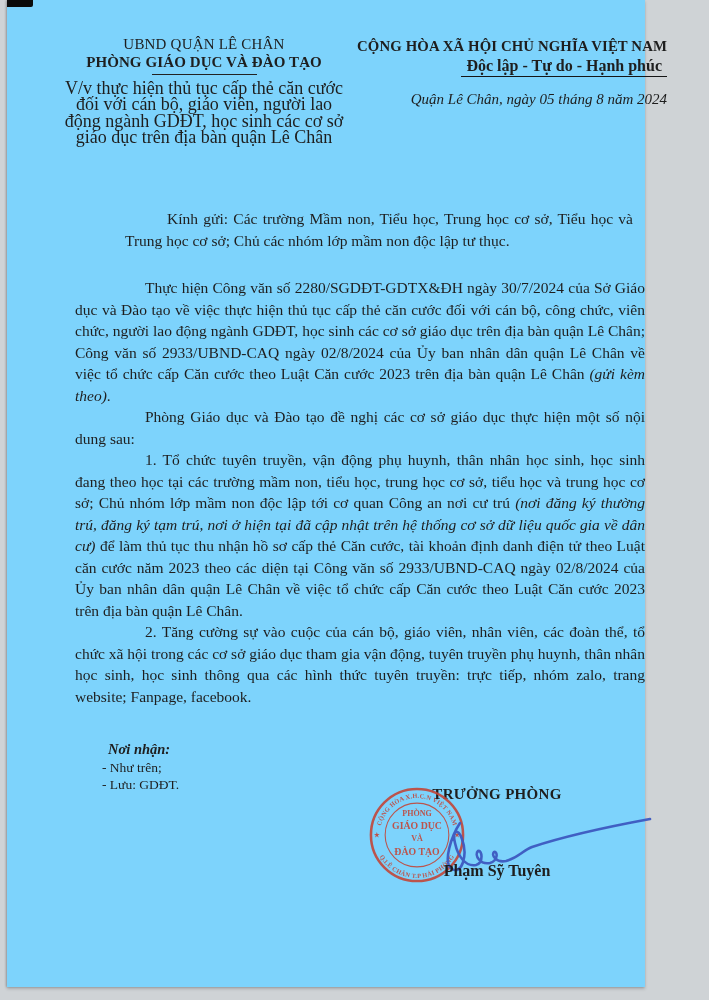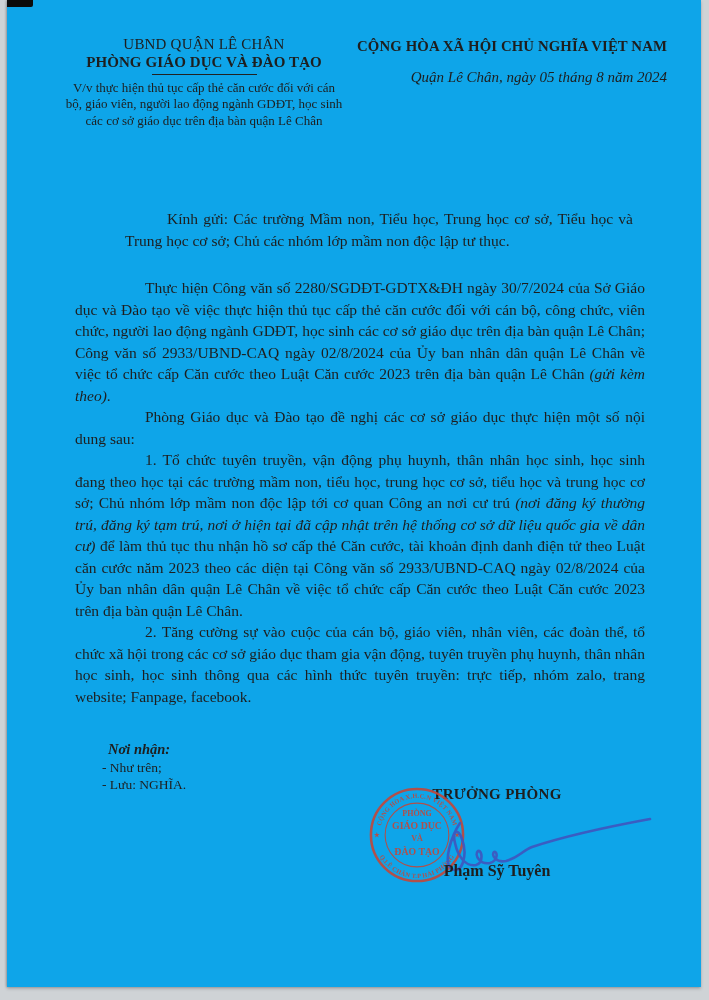--- a/index.html
+++ b/index.html
@@ -3,37 +3,37 @@
 <meta charset="utf-8">
 <style>
   html,body{margin:0;padding:0;}
   body{
     width:709px;height:1000px;position:relative;overflow:hidden;
     background:#cfd3d6;
     font-family:"Liberation Serif","DejaVu Serif",serif;
     color:#1e1e1e;
   }
   .page{
-    position:absolute;left:7px;top:0;width:694px;height:987px;
-    background:#0ea5e9;
+    position:absolute;left:7px;top:0;width:638px;height:987px;
+    background:#7dd3fc;
     box-shadow:-1px 0 2px rgba(0,0,0,.22), 0 2px 3px rgba(0,0,0,.18);
   }
   .scan-artifact{
     position:absolute;left:0;top:0;width:26px;height:7px;background:#0b0b0b;
     border-bottom-right-radius:2px;z-index:5;
   }
   
   .hdr-left{
     position:absolute;left:57px;top:36px;width:280px;text-align:center;
   }
   .org-parent{font-size:15px;letter-spacing:.2px;}
   .org-name{font-size:15px;font-weight:bold;letter-spacing:.1px;margin-top:1px;}
   .org-underline{width:105px;border-top:1.6px solid #222;margin:3px auto 0;}
   .doc-number{font-size:16px;margin-top:16px;}
-  .doc-subject{font-size:13px;line-height:16.4px;margin-top:5px;}
+  .doc-subject{font-size:18px;line-height:16.4px;margin-top:5px;}
   .hdr-right{
     position:absolute;left:340px;top:38px;width:320px;text-align:right;
   }
   .national-title{font-size:14.8px;font-weight:bold;letter-spacing:.1px;}
   .national-motto{font-size:16px;font-weight:bold;margin-top:2px;}
   .motto-inner{display:inline-block;border-bottom:1.6px solid #151515;padding:0 5px 1px;}
   .place-date{font-size:15px;font-style:italic;margin-top:14px;}
   
   .doc-body{
     position:absolute;left:68px;top:208px;width:570px;
@@ -73,35 +73,36 @@
 
   <div class="hdr-left">
     <div class="org-parent">UBND QUẬN LÊ CHÂN</div>
     <div class="org-name">PHÒNG GIÁO DỤC VÀ ĐÀO TẠO</div>
     <div class="org-underline"></div>
     <div class="doc-subject">V/v thực hiện thủ tục cấp thẻ căn cước đối với cán bộ, giáo viên, người lao động ngành GDĐT, học sinh các cơ sở giáo dục trên địa bàn quận Lê Chân</div>
   </div>
 
   <div class="hdr-right">
     <div class="national-title">CỘNG HÒA XÃ HỘI CHỦ NGHĨA VIỆT NAM</div>
+    <div class="national-motto"><span class="motto-inner">Độc lập - Tự do - Hạnh phúc</span></div>
     <div class="place-date">Quận Lê Chân, ngày 05 tháng 8 năm 2024</div>
   </div>
 
   <div class="doc-body">
     <p class="salutation">Kính gửi: Các trường Mầm non, Tiểu học, Trung học cơ sở, Tiểu học và Trung học cơ sở; Chủ các nhóm lớp mầm non độc lập tư thục.</p>
     <p><span>Thực hiện Công văn số 2280/SGDĐT-GDTX&amp;ĐH ngày 30/7/2024 của Sở Giáo dục và Đào tạo về việc thực hiện thủ tục cấp thẻ căn cước đối với cán bộ, công chức, viên chức, người lao động ngành GDĐT, học sinh các cơ sở giáo dục trên địa bàn quận Lê Chân; Công văn số 2933/UBND-CAQ ngày 02/8/2024 của Ủy ban nhân dân quận Lê Chân về việc tổ chức cấp Căn cước theo Luật Căn cước 2023 trên địa bàn quận Lê Chân </span><span class="it">(gửi kèm theo)</span><span>.</span></p>
     <p>Phòng Giáo dục và Đào tạo đề nghị các cơ sở giáo dục thực hiện một số nội dung sau:</p>
     <p><span>1. Tổ chức tuyên truyền, vận động phụ huynh, thân nhân học sinh, học sinh đang theo học tại các trường mầm non, tiểu học, trung học cơ sở, tiểu học và trung học cơ sở; Chủ nhóm lớp mầm non độc lập tới cơ quan Công an nơi cư trú </span><span class="it">(nơi đăng ký thường trú, đăng ký tạm trú, nơi ở hiện tại đã cập nhật trên hệ thống cơ sở dữ liệu quốc gia về dân cư)</span><span> để làm thủ tục thu nhận hồ sơ cấp thẻ Căn cước, tài khoản định danh điện tử theo Luật căn cước năm 2023 theo các diện tại Công văn số 2933/UBND-CAQ ngày 02/8/2024 của Ủy ban nhân dân quận Lê Chân về việc tổ chức cấp Căn cước theo Luật Căn cước 2023 trên địa bàn quận Lê Chân.</span></p>
     <p>2. Tăng cường sự vào cuộc của cán bộ, giáo viên, nhân viên, các đoàn thể, tổ chức xã hội trong các cơ sở giáo dục tham gia vận động, tuyên truyền phụ huynh, thân nhân học sinh, học sinh thông qua các hình thức tuyên truyền: trực tiếp, nhóm zalo, trang website; Fanpage, facebook.</p>
   </div>
 
   <div class="recipients">
     <div class="recipients-label">Nơi nhận:</div>
     <div>- Như trên;</div>
-    <div>- Lưu: NGHĨA.</div>
+    <div>- Lưu: GDĐT.</div>
   </div>
 
   <div class="signer-title">TRƯỞNG PHÒNG</div>
   <div class="signer-name">Phạm Sỹ Tuyên</div>
 
   <svg class="stamp-svg" viewBox="0 0 100 100">
     <circle cx="50" cy="50" r="47" fill="none" stroke="#c2473a" stroke-width="2.6"></circle>
     <circle cx="50" cy="50" r="32.5" fill="none" stroke="#c2473a" stroke-width="1.1"></circle>
     <path id="arcTop" d="M 12.6 43.4 A 38 38 0 0 1 87.4 43.4" fill="none"></path>
     <path id="arcBottom" d="M 8.7 65 A 44 44 0 0 0 91.3 65" fill="none"></path>

